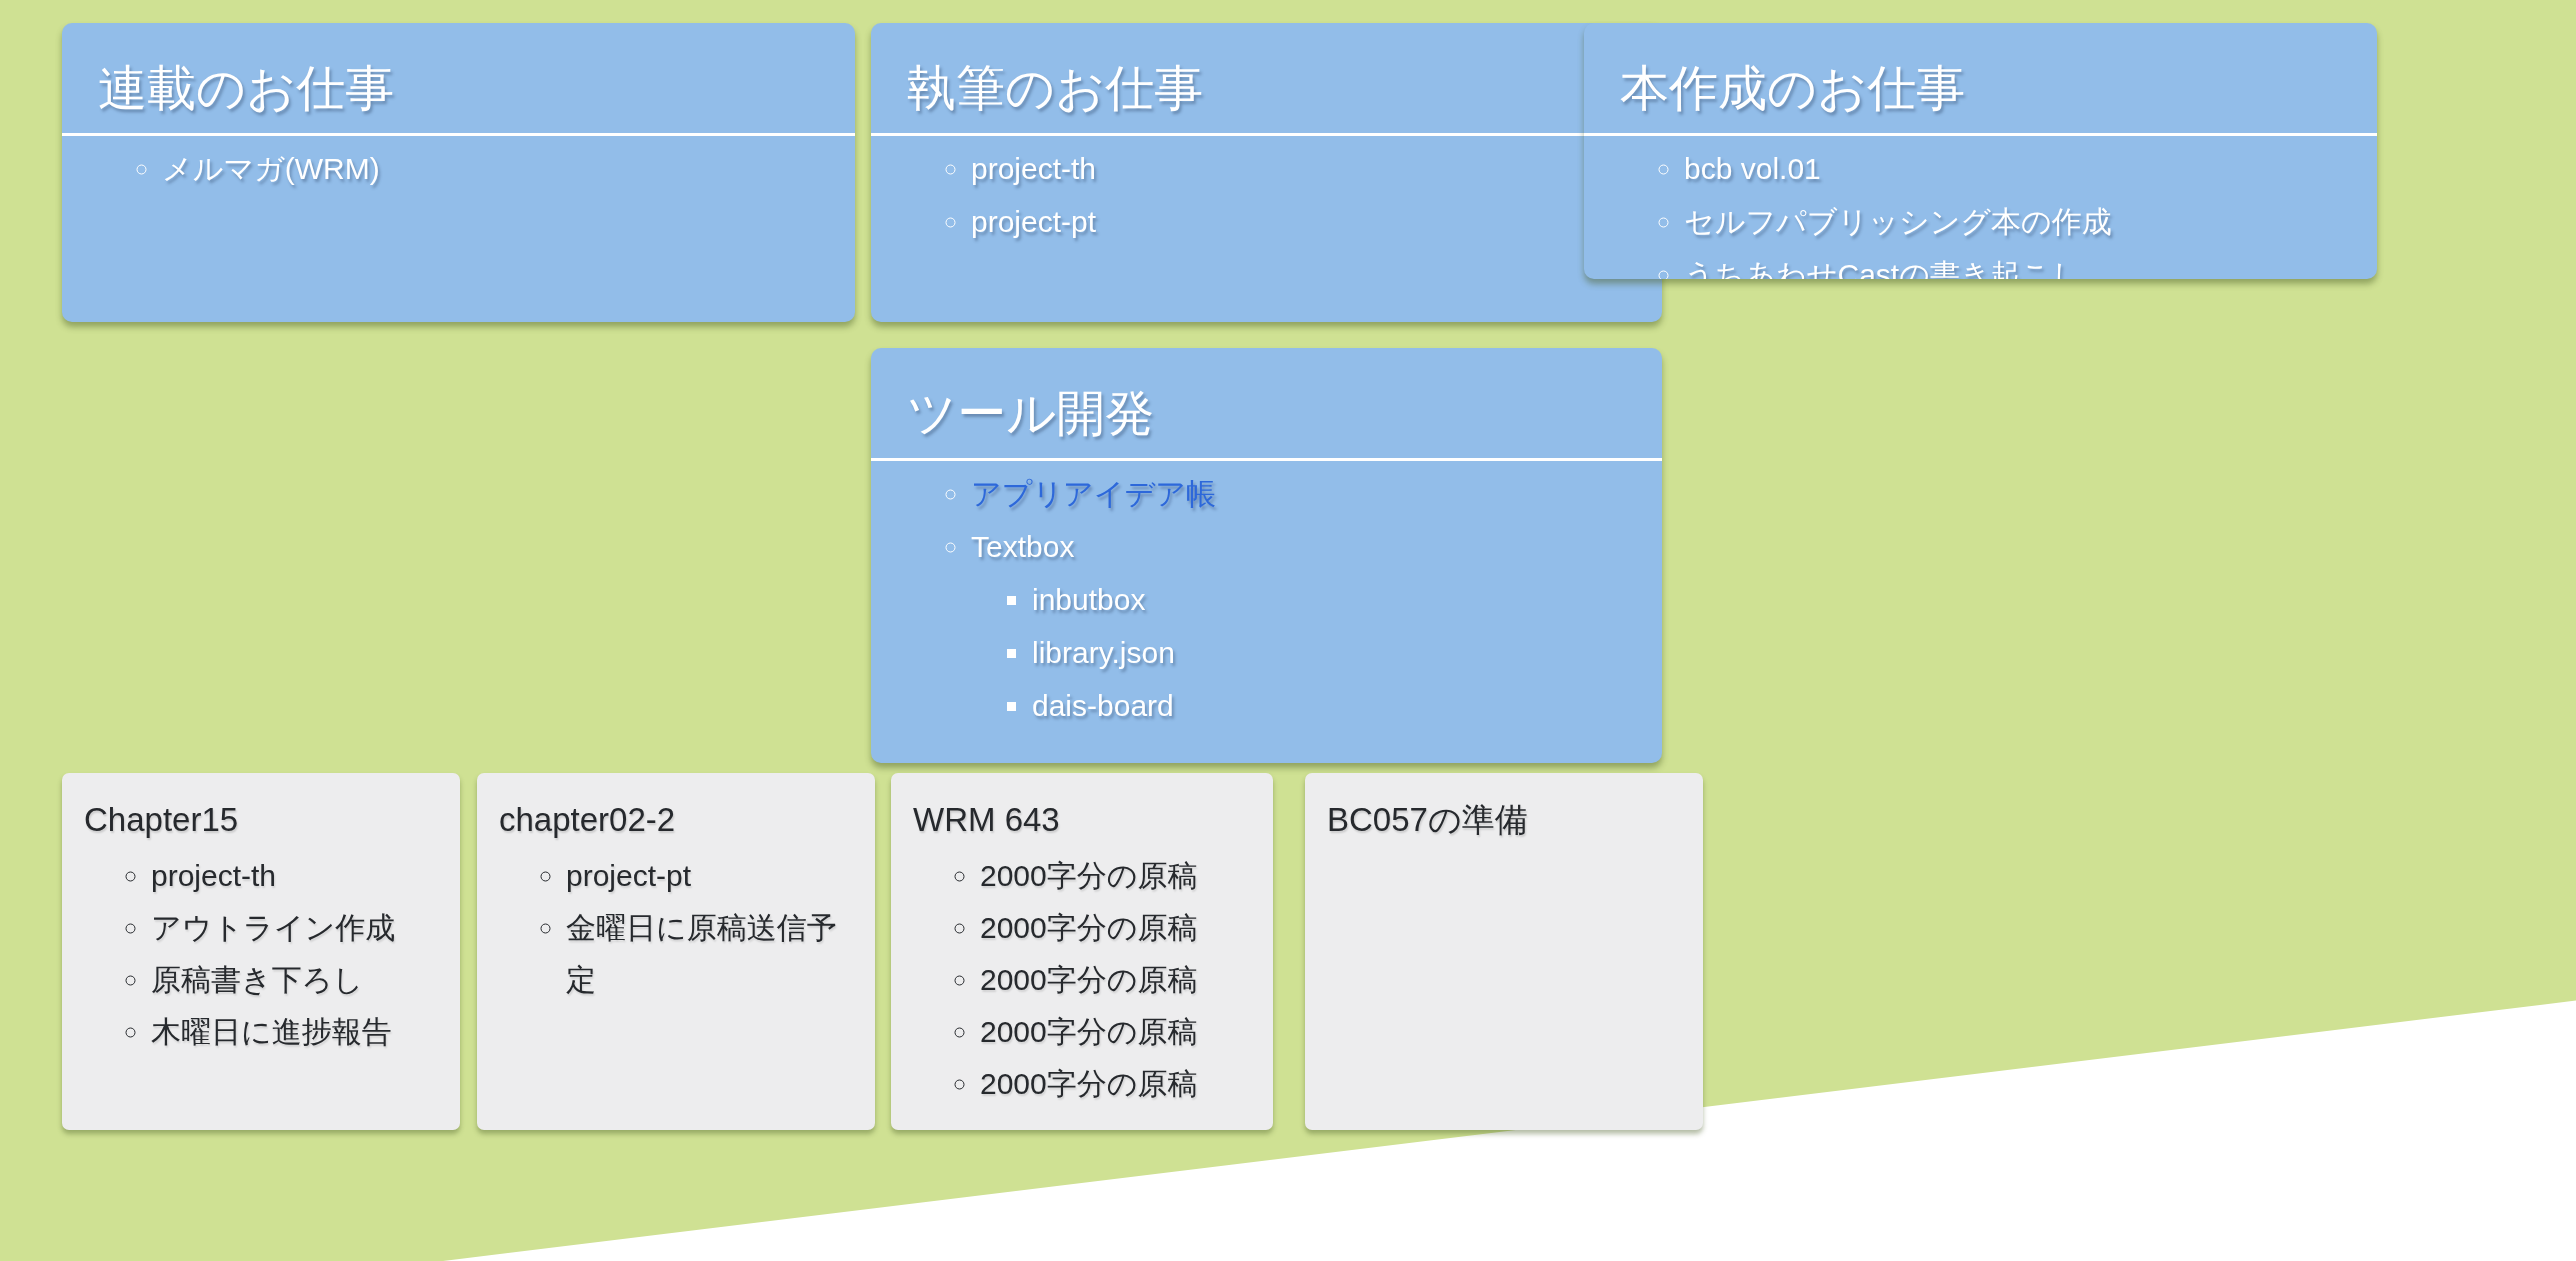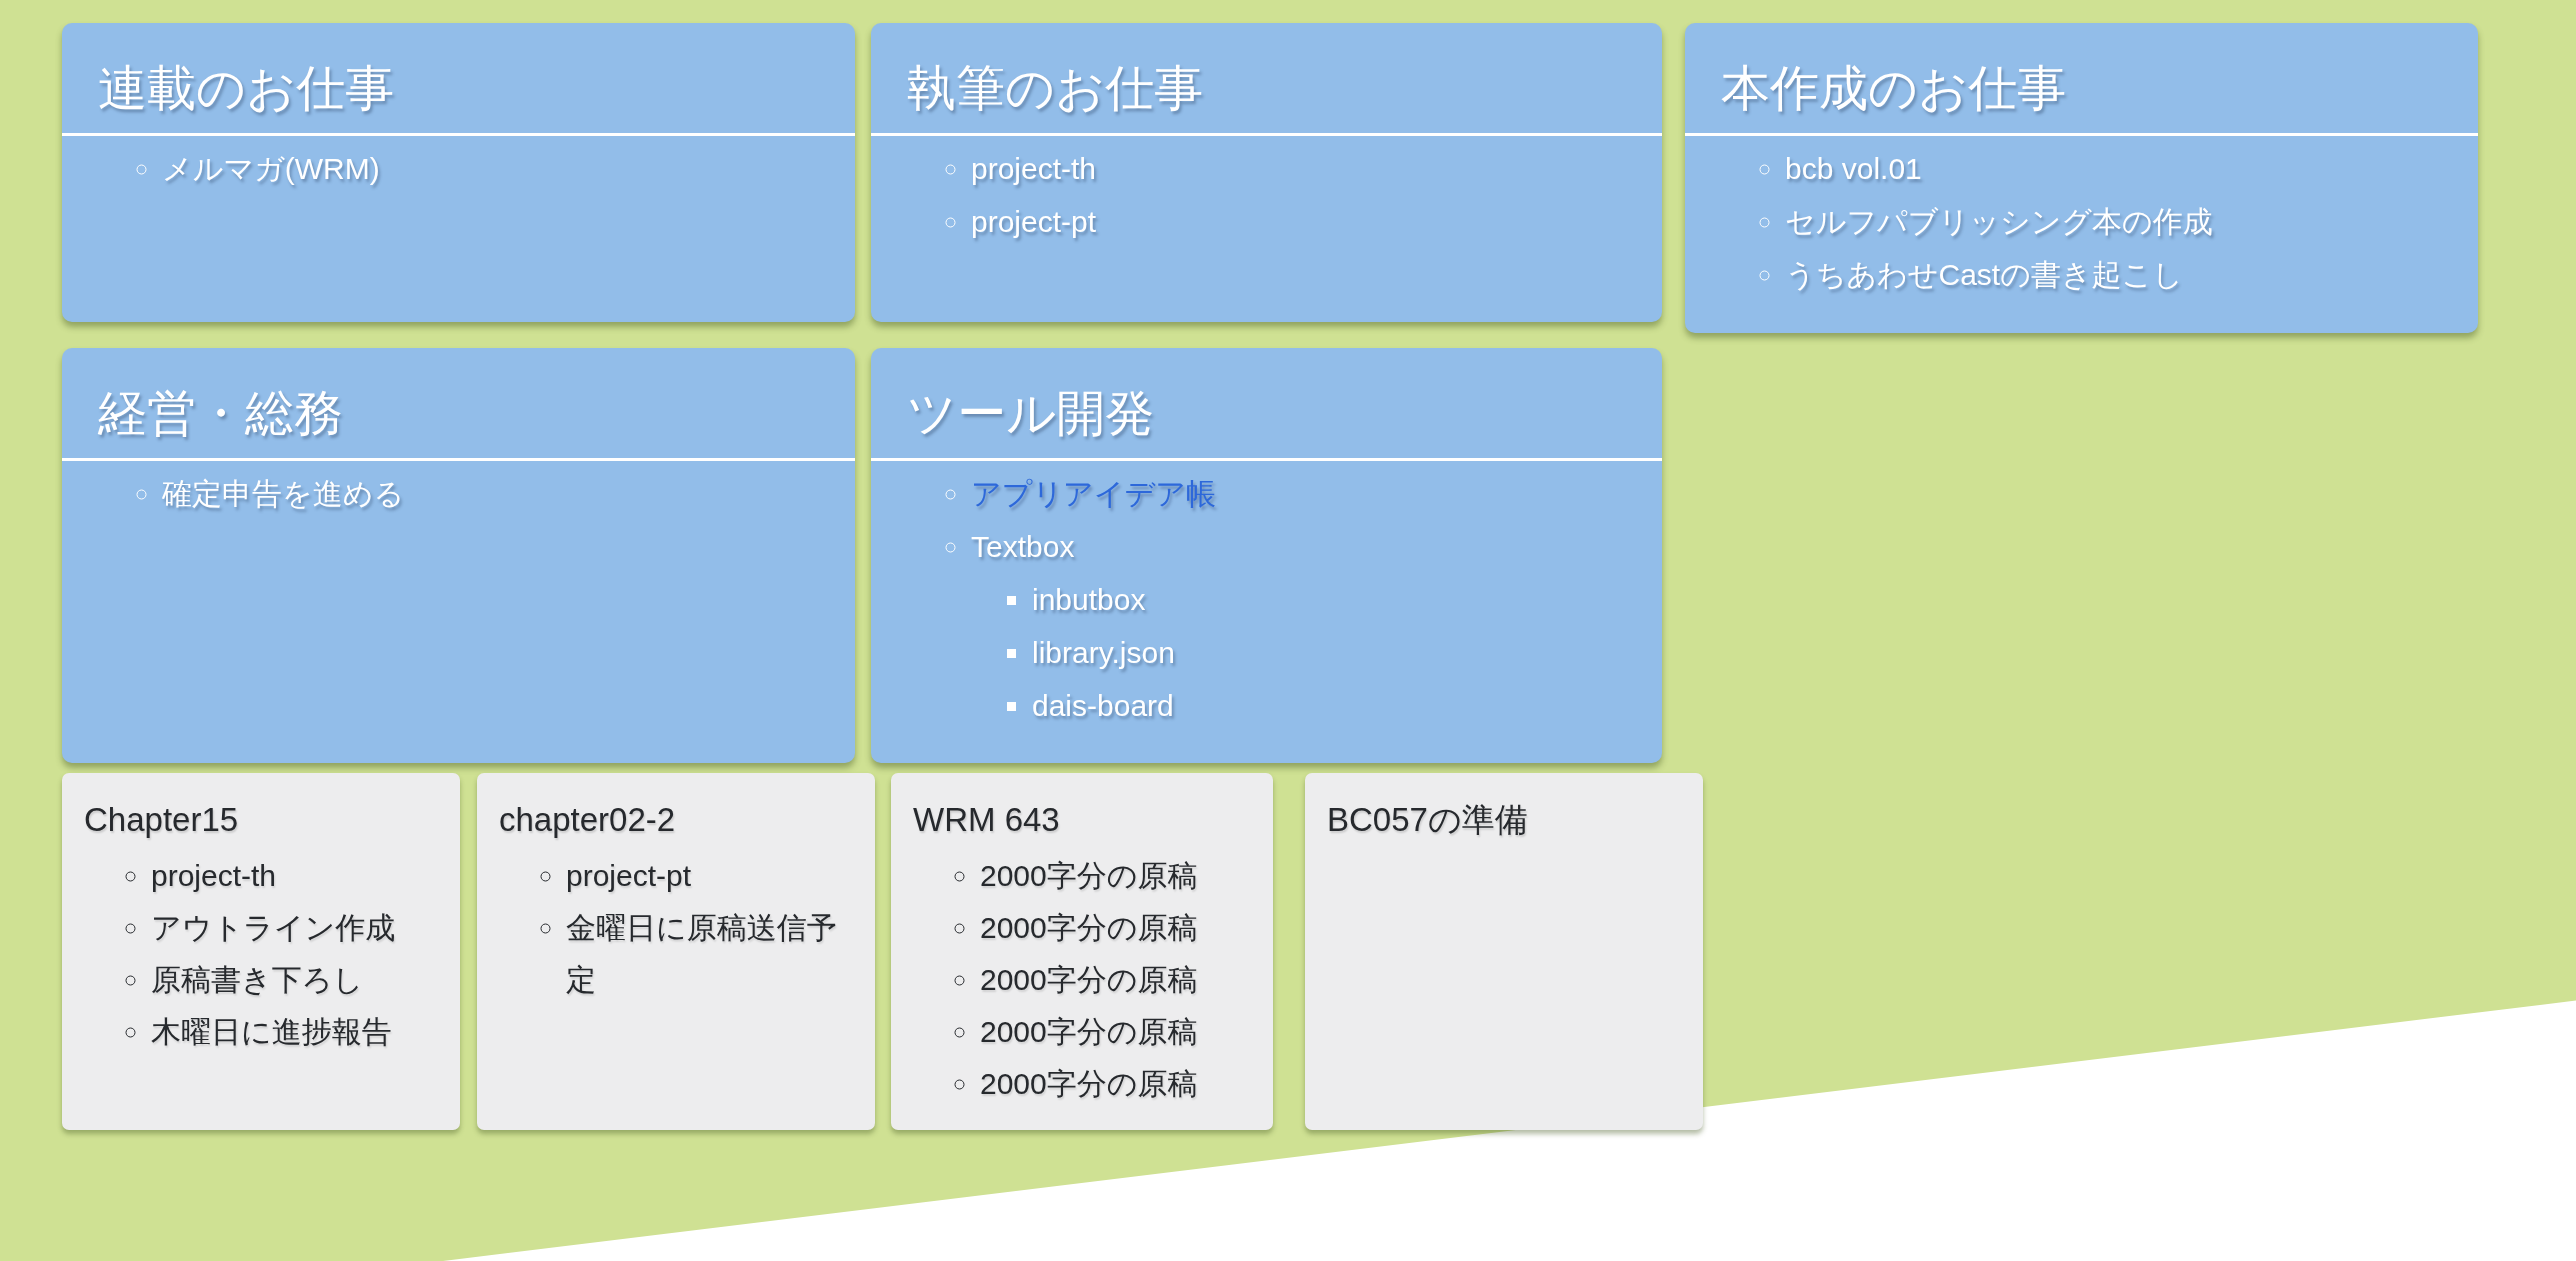--- a/index.html
+++ b/index.html
@@ -71,21 +71,21 @@
     list-style-type:circle;
   }
   .glist li{
     font-size:30px;line-height:52px;
     text-shadow:1px 2px 2px rgba(0,0,0,0.12);
   }
 
   
   .pA{left:62px;  top:23px;  width:793px; height:299px;}
   .pB{left:871px; top:23px;  width:791px; height:299px;}
-  .pC{left:1685px;top:23px;  width:793px; height:310px;}
+  .pC{left:1584px;top:23px;  width:793px; height:256px;}
   .pD{left:62px;  top:348px; width:793px; height:415px;}
   .pE{left:871px; top:348px; width:791px; height:415px;}
   .pG1{left:62px;  top:773px; width:398px; height:357px;}
   .pG2{left:477px; top:773px; width:398px; height:357px;}
   .pG3{left:891px; top:773px; width:382px; height:357px;}
   .pG4{left:1305px;top:773px; width:398px; height:357px;}
 </style>
 </head>
 <body>
 
@@ -121,29 +121,20 @@
       <h2 class="btitle">本作成のお仕事</h2>
     </div>
     <hr class="rule">
     <ul class="blist">
       <li><span>bcb vol.01</span></li>
       <li><span>セルフパブリッシング本の作成</span></li>
       <li><span>うちあわせCastの書き起こし</span></li>
     </ul>
   </section>
 
-  <section class="card blue pD">
-    <div class="bhead">
-      <h2 class="btitle">経営・総務</h2>
-    </div>
-    <hr class="rule">
-    <ul class="blist">
-      <li><span>確定申告を進める</span></li>
-    </ul>
-  </section>
 
   <section class="card blue pE">
     <div class="bhead">
       <h2 class="btitle">ツール開発</h2>
     </div>
     <hr class="rule">
     <ul class="blist">
       <li>
         <a class="applink" href="#">アプリアイデア帳</a>
       </li>

